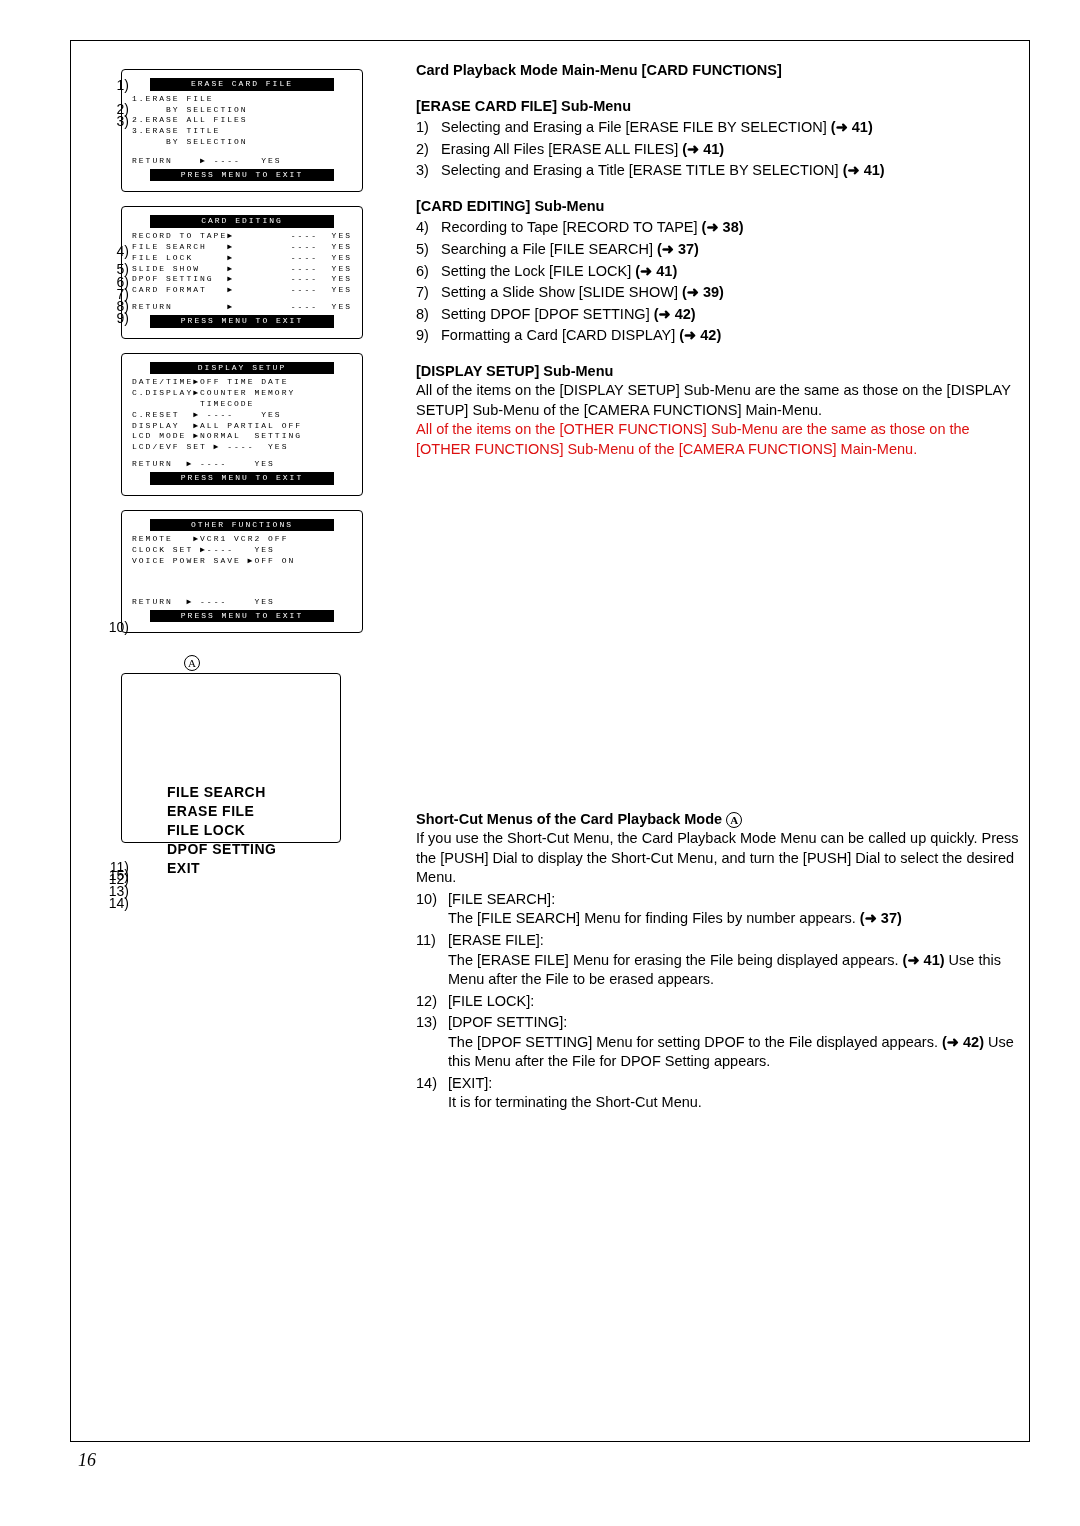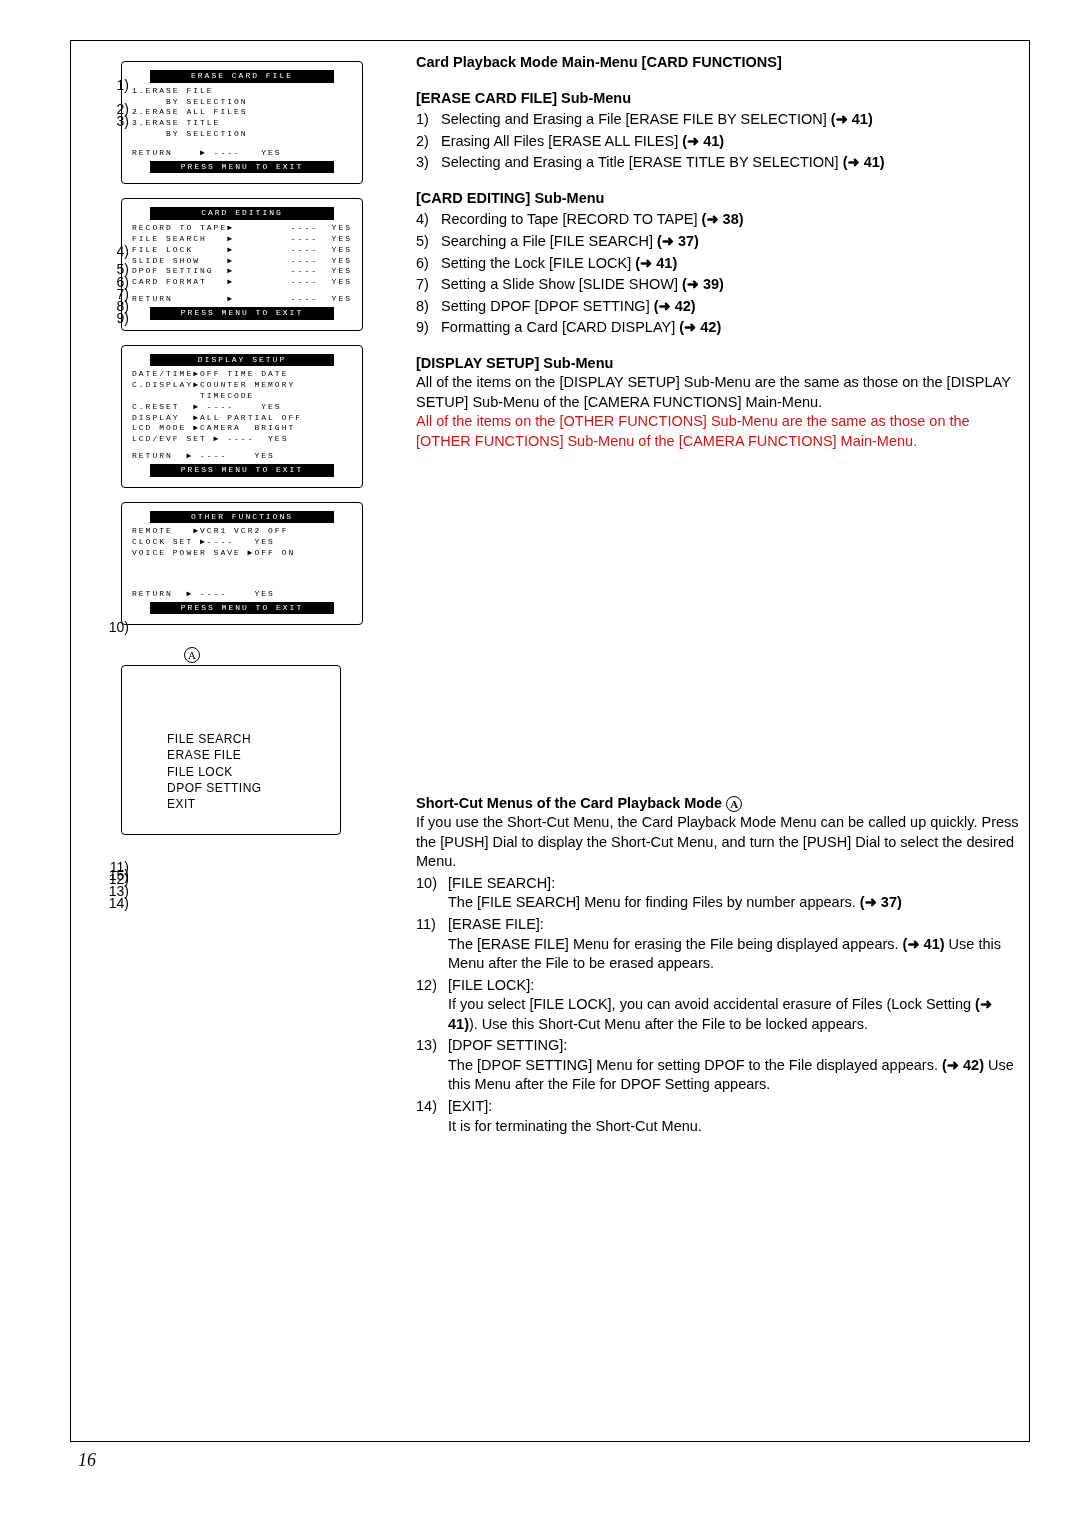--- a/index.html
+++ b/index.html
@@ -1,41 +1,41 @@
 <!DOCTYPE html>
 <html><head>
 <meta charset="utf-8">
 <style>
 body { margin: 0; font-family: Arial, Helvetica, sans-serif; background: #fff; width: 1080px; }
 .page { padding: 40px 50px 20px 70px; box-sizing: border-box; }
 .content-frame { border: 1.5px solid #000; display: flex; padding: 10px; min-height: 1380px; }
 .left-col { width: 320px; padding-right: 15px; position: relative; }
 .right-col { flex: 1; font-size: 14.5px; line-height: 1.35; }
-.heading { font-weight: bold; font-size: 14.5px; margin-top: 2px; }
+.heading { font-weight: bold; font-size: 14.5px; margin-top: 10px; }
 .sub-heading { font-weight: bold; font-size: 14.5px; margin-top: 16px; }
 .list-row { display: flex; margin-top: 2px; }
 .list-num { width: 25px; }
 .list-body { flex: 1; }
 .ref { font-weight: bold; }
 .red { color: #d11; }
 .A-circle { display: inline-block; border: 1px solid currentColor; border-radius: 50%; width: 14px; height: 14px; line-height: 14px; text-align: center; font-size: 11px; font-family: serif; vertical-align: middle; }
 
-.lcd-block { margin-top: 10px; margin-left: 40px; }
+.lcd-block { margin-top: 18px; margin-left: 40px; }
 .lcd { border: 1.5px solid #000; border-radius: 4px; width: 220px; padding: 8px 10px 10px; font-family: "Courier New", monospace; font-size: 8px; letter-spacing: 2px; line-height: 1.35; position: relative; }
 .lcd + .lcd { margin-top: 14px; }
 .lcd-title { background: #000; color: #fff; text-align: center; padding: 1px 0; margin: 0 18px 3px; }
 .lcd-footer { background: #000; color: #fff; text-align: center; padding: 1px 12px; margin: 2px 18px 0; }
 .lcd-line { white-space: pre; }
 
 .call { position: absolute; font-size: 14px; right: 287px; text-align: right; }
 .call::after { content: ""; }
 
 .shortcut-wrap { margin-top: 40px; margin-left: 40px; }
 .shortcut { border: 1.5px solid #000; border-radius: 4px; width: 220px; height: 170px; position: relative; padding-top: 65px; box-sizing: border-box; }
-.shortcut-items { font-family: Arial, sans-serif; font-weight: normal; font-size: 12px; line-height: 1.35; padding-left: 45px; letter-spacing: 0.5px; }
+.shortcut-items { font-family: Arial, sans-serif; font-weight: bold; font-size: 14px; line-height: 1.35; padding-left: 45px; letter-spacing: 0.5px; margin-top: 44px; }
 .shortcut-A { position: absolute; top: -22px; left: 62px; font-family: serif; }
 .page-num { font-family: Georgia, serif; font-style: italic; font-weight: normal; font-size: 18px; padding: 8px 0 0 8px; }
 .spacer { height: 340px; }
 .lcd-row { display:flex; justify-content:space-between; white-space: pre; }
 </style>
 </head>
 <body>
 
 <div class="page">
 <div class="content-frame">
@@ -86,21 +86,21 @@
         <div class="lcd-footer">PRESS MENU TO EXIT</div>
       </div>
 
       <div class="lcd">
         <div class="lcd-title">DISPLAY SETUP</div>
         <div class="lcd-line">DATE/TIME▶OFF TIME DATE</div>
         <div class="lcd-line">C.DISPLAY▶COUNTER MEMORY</div>
         <div class="lcd-line">          TIMECODE</div>
         <div class="lcd-line">C.RESET  ▶ ----    YES</div>
         <div class="lcd-line">DISPLAY  ▶ALL PARTIAL OFF</div>
-        <div class="lcd-line">LCD MODE ▶CAMERA  BRIGHT</div>
+        <div class="lcd-line">LCD MODE ▶NORMAL  SETTING</div>
         <div class="lcd-line">LCD/EVF SET ▶ ----  YES</div>
         <div style="height:6px"></div>
         <div class="lcd-line">RETURN  ▶ ----    YES</div>
         <div class="lcd-footer">PRESS MENU TO EXIT</div>
       </div>
 
       <div class="lcd">
         <div class="lcd-title">OTHER FUNCTIONS</div>
         <div class="lcd-line">REMOTE   ▶VCR1 VCR2 OFF</div>
         <div class="lcd-line">CLOCK SET ▶----   YES</div>
@@ -187,21 +187,20 @@
     <div class="list-row">
           <div class="list-num" style="width:32px">11)</div>
           <div class="list-body"><span>[ERASE FILE]:</span></div>
         </div>
     <div style="padding-left:32px"><span>The [ERASE FILE] Menu for erasing the File being displayed appears. </span><span class="ref">(➜ 41)</span><span> Use this Menu after the File to be erased appears.</span></div>
 
     <div class="list-row">
           <div class="list-num" style="width:32px">12)</div>
           <div class="list-body"><span>[FILE LOCK]:</span></div>
         </div>
-    <div style="padding-left:32px"><span>If you select [FILE LOCK], you can avoid accidental erasure of Files (Lock Setting </span><span class="ref">(➜ 41)</span><span>). Use this Short-Cut Menu after the File to be locked appears.</span></div>
 
     <div class="list-row">
           <div class="list-num" style="width:32px">13)</div>
           <div class="list-body"><span>[DPOF SETTING]:</span></div>
         </div>
     <div style="padding-left:32px"><span>The [DPOF SETTING] Menu for setting DPOF to the File displayed appears. </span><span class="ref">(➜ 42)</span><span> Use this Menu after the File for DPOF Setting appears.</span></div>
 
     <div class="list-row">
           <div class="list-num" style="width:32px">14)</div>
           <div class="list-body"><span>[EXIT]:</span></div>

